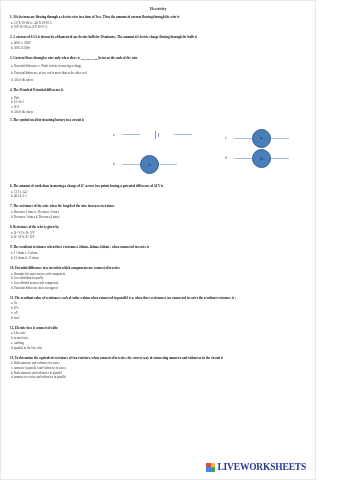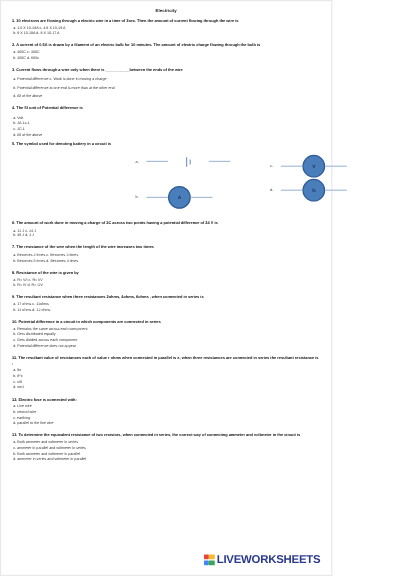--- a/index.html
+++ b/index.html
@@ -9,26 +9,27 @@
   }
   body {
     width: 339px;
     height: 480px;
     overflow: hidden;
     font-family: "Liberation Sans", sans-serif;
     color: #111111;
   }
   .page {
     position: relative;
-    width: 277px;
+    width: 316px;
     height: 480px;
     background: #ffffff;
     box-sizing: border-box;
     border: 1px solid #e8e8e8;
     padding: 5px 9px 0 9px;
+    font-family: Liberation Serif, serif;
   }
   .doc-title {
     text-align: center;
     font-size: 3.6px;
     font-weight: bold;
     color: #222;
     letter-spacing: 0.05px;
     margin: 1px 0 4px 0;
   }
   .q {

